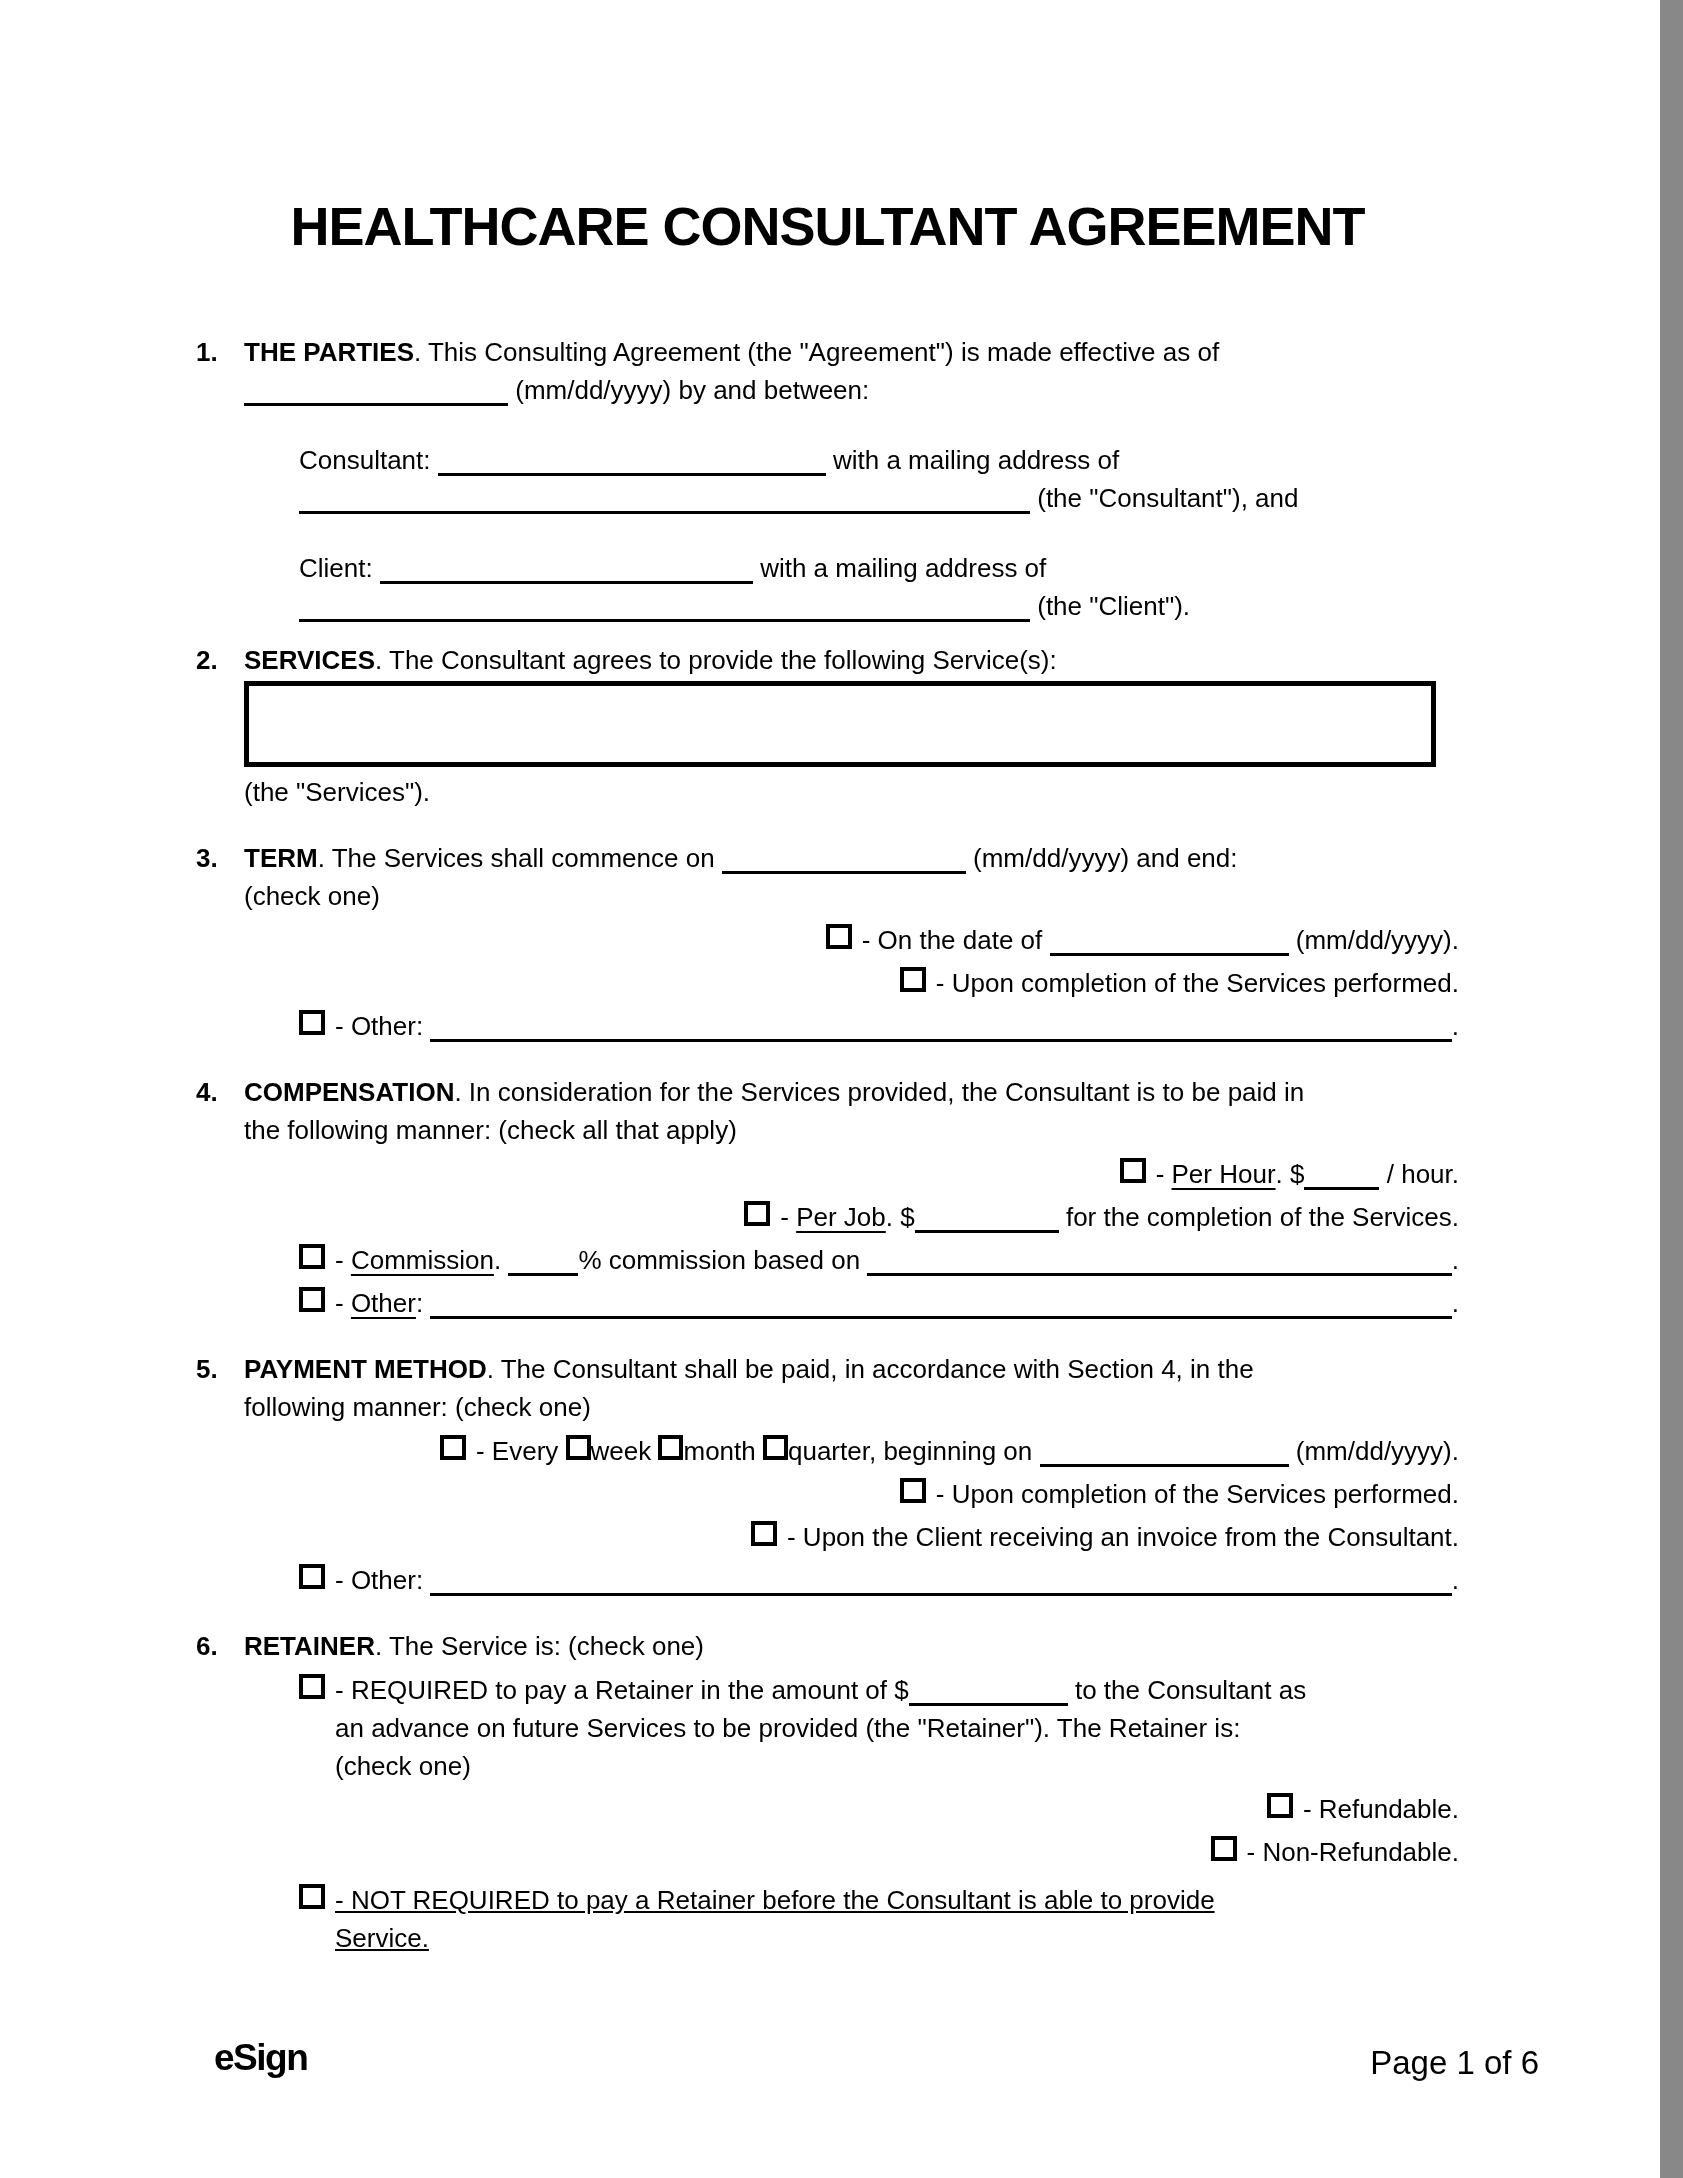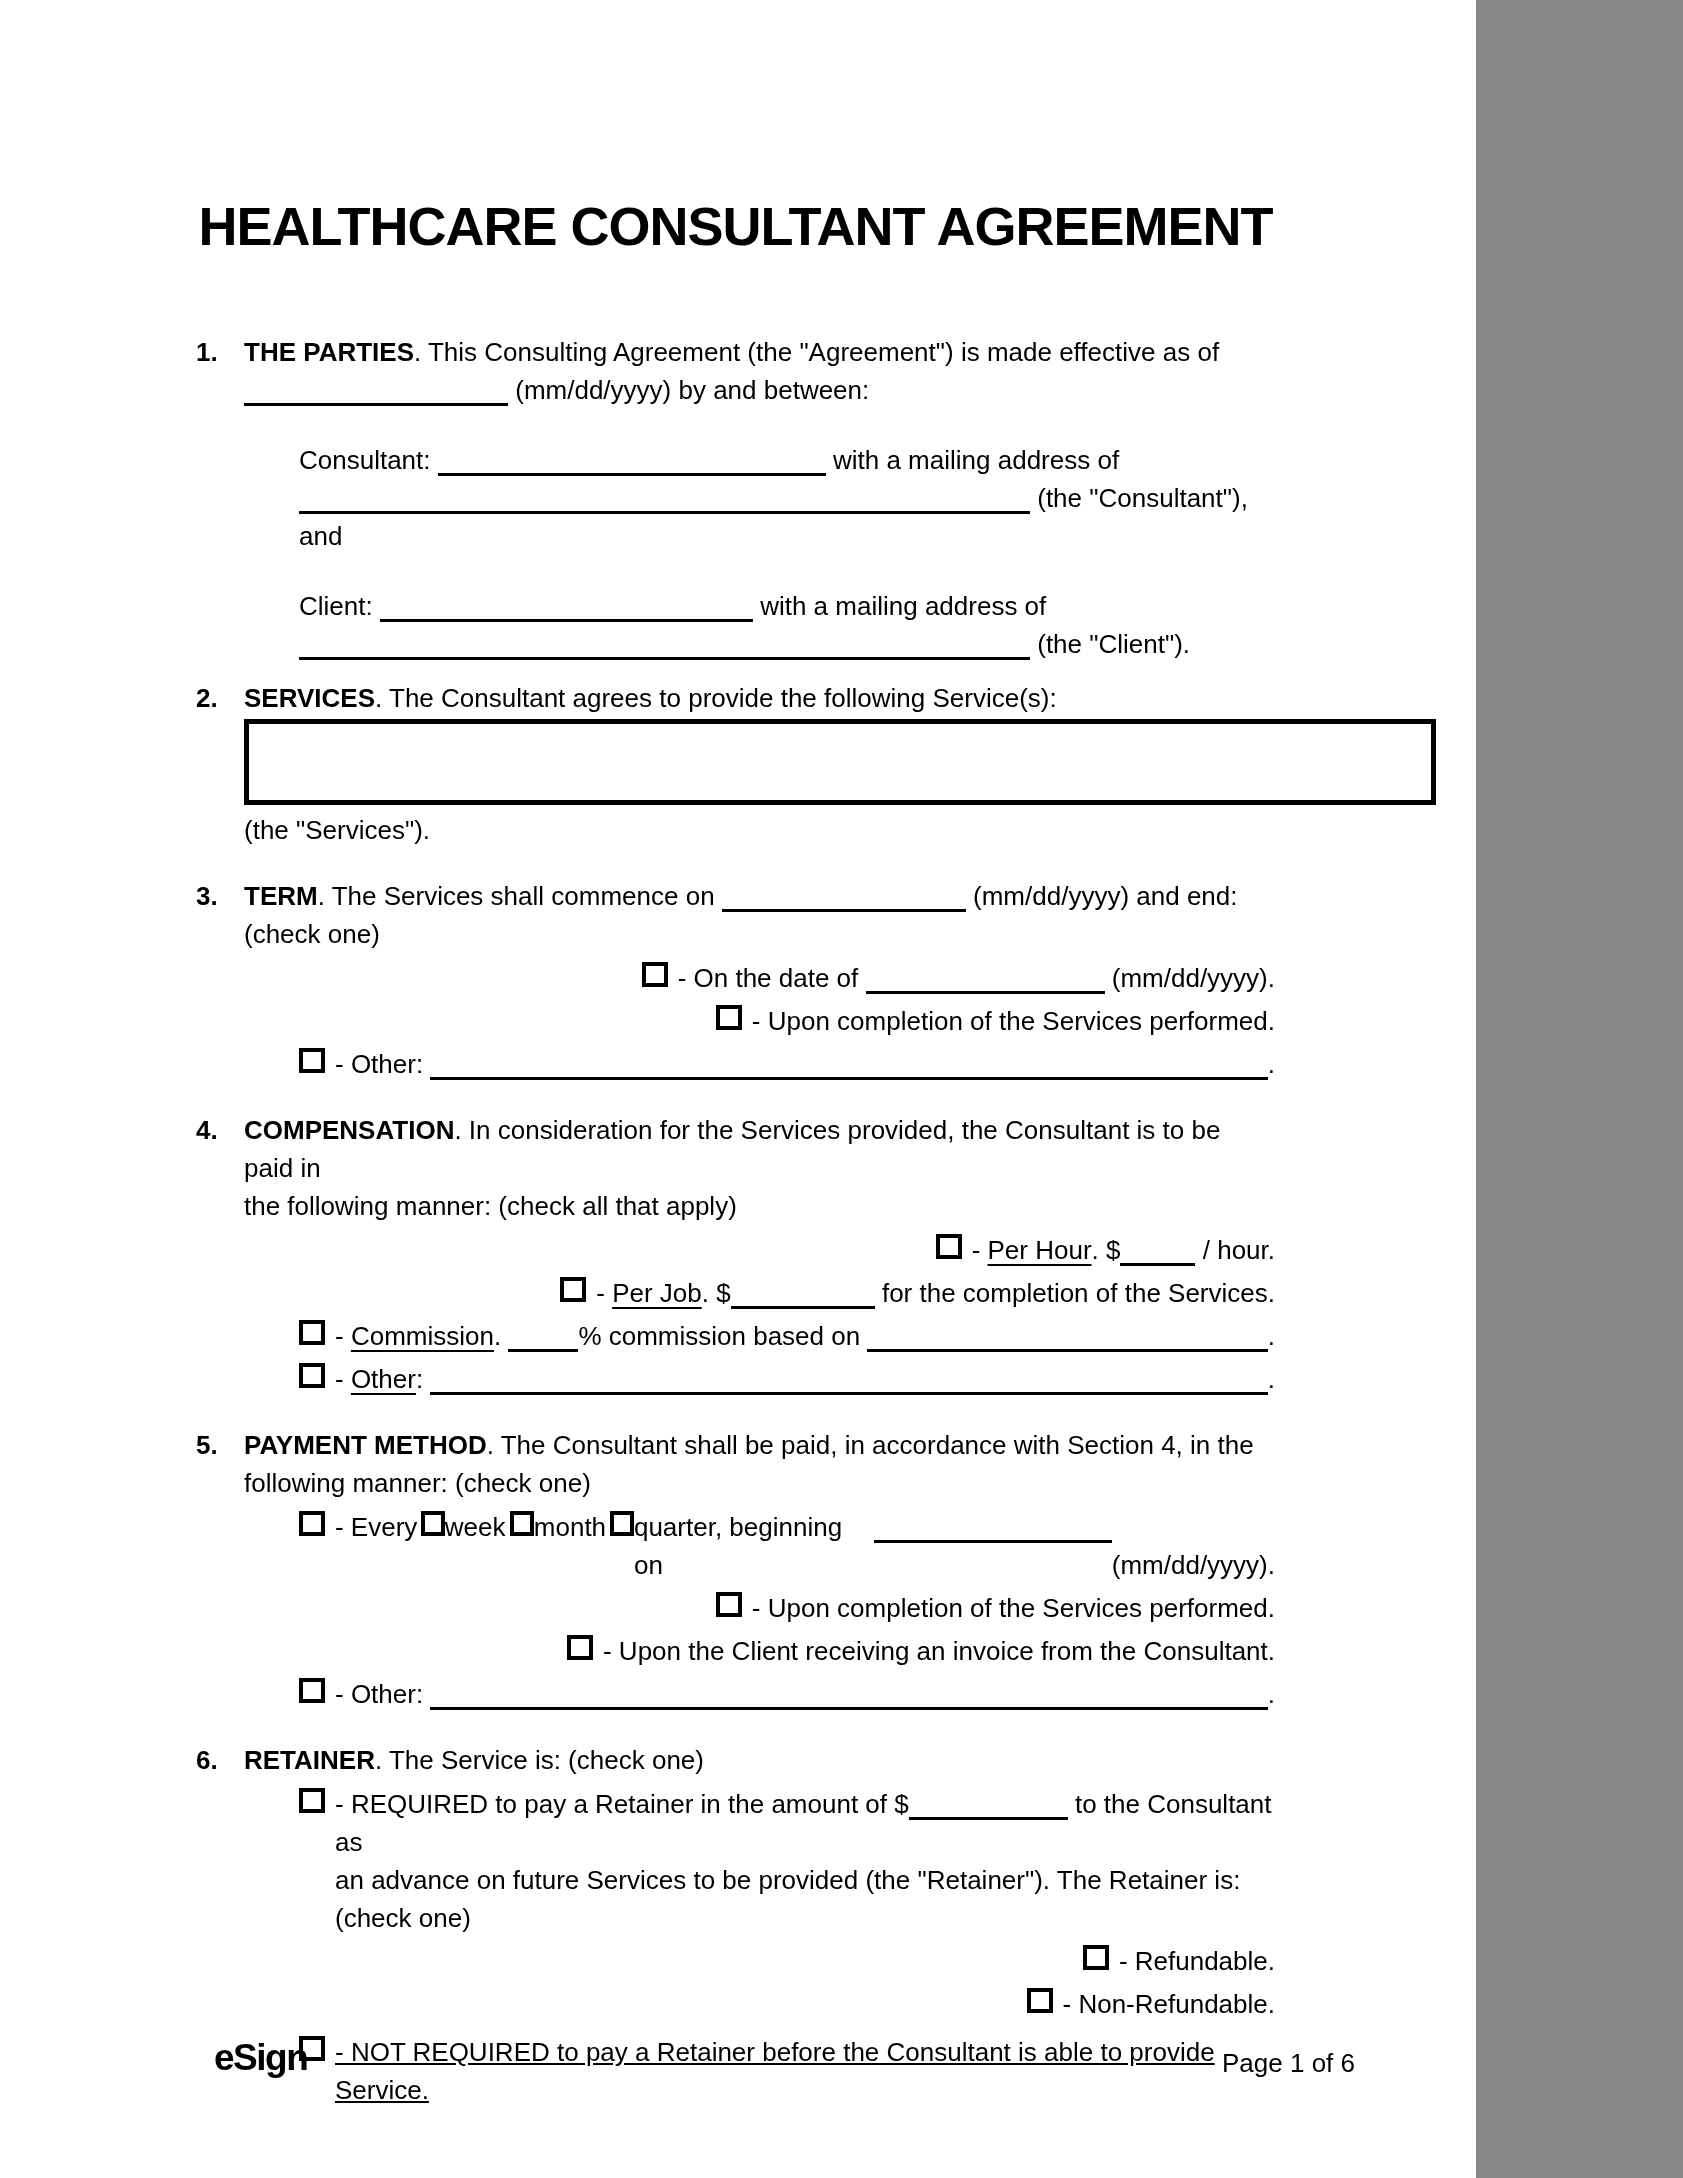--- a/index.html
+++ b/index.html
@@ -1,18 +1,18 @@
 <!DOCTYPE html>
 <html><head>
 <meta charset="utf-8">
 <style>
   html,body{margin:0;padding:0;background:#888;}
   .page{
     position:relative;
-    width:1476px;height:2178px;
+    width:1660px;height:2178px;
     background:#ffffff;color:#000;
     font-family:"Liberation Sans","DejaVu Sans",sans-serif;
     font-size:26px;line-height:38px;
     box-sizing:border-box;
     padding:0 201px 0 196px;
     overflow:hidden;
   }
   .title{
     margin:199px 0 0 0;
     text-align:center;
@@ -61,21 +61,21 @@
     border:5px solid #000;box-sizing:border-box;
     margin-top:2px;
   }
   .svc-tail{margin-top:6px;}
   .footer-brand{
     position:absolute;left:214px;top:2038px;
     font-weight:bold;font-size:37px;line-height:40px;letter-spacing:-1.5px;
   }
   .footer-page{
     position:absolute;right:121px;top:2046px;
-    font-size:26px;line-height:34px;margin-left:28px;
+    font-size:33px;line-height:34px;margin-left:28px;
   }
 </style>
 </head>
 <body>
 
 <div class="page">
 
   <div class="title">HEALTHCARE CONSULTANT AGREEMENT</div>
 
   <div class="sec m-s1">

